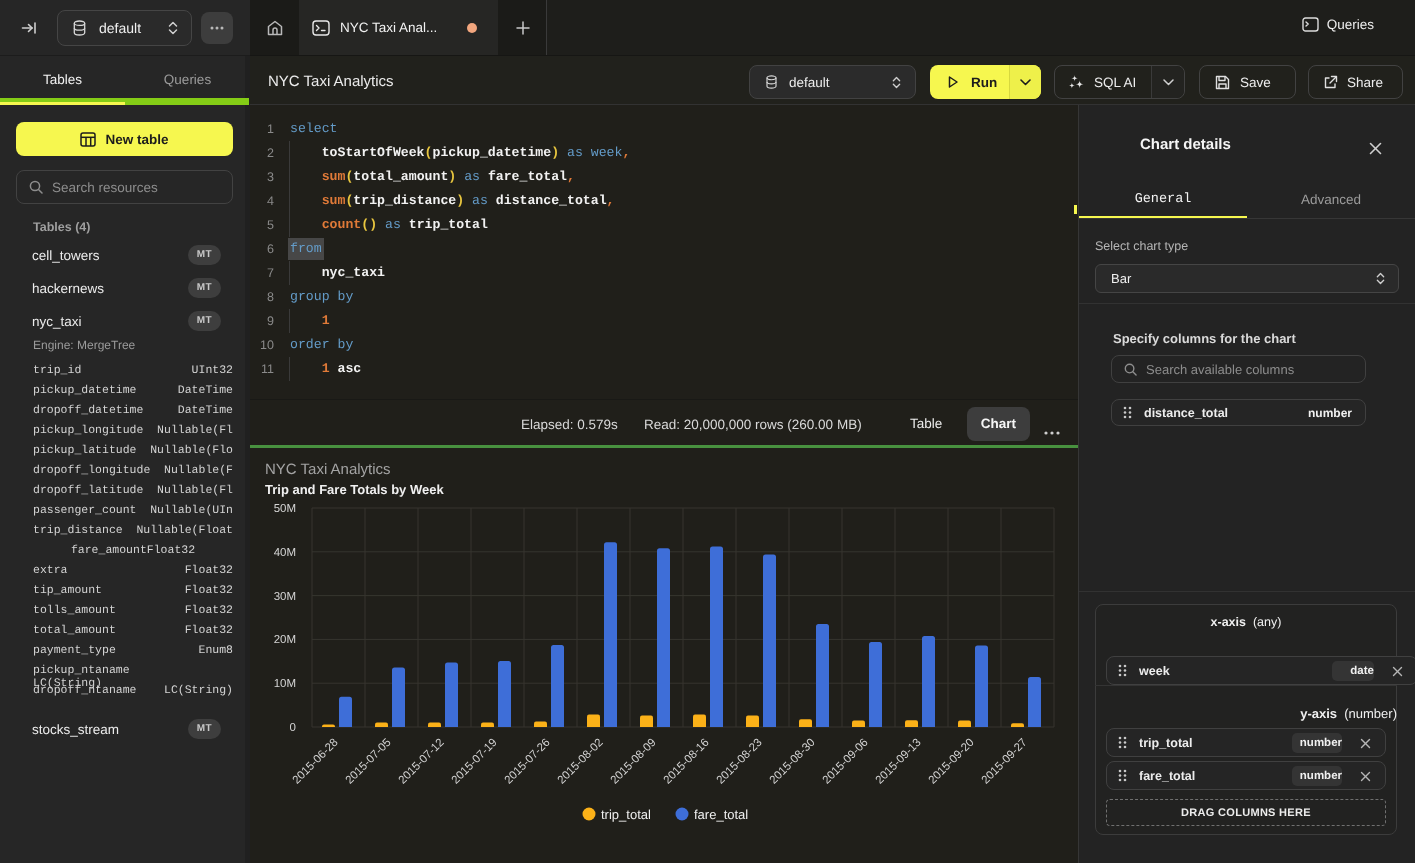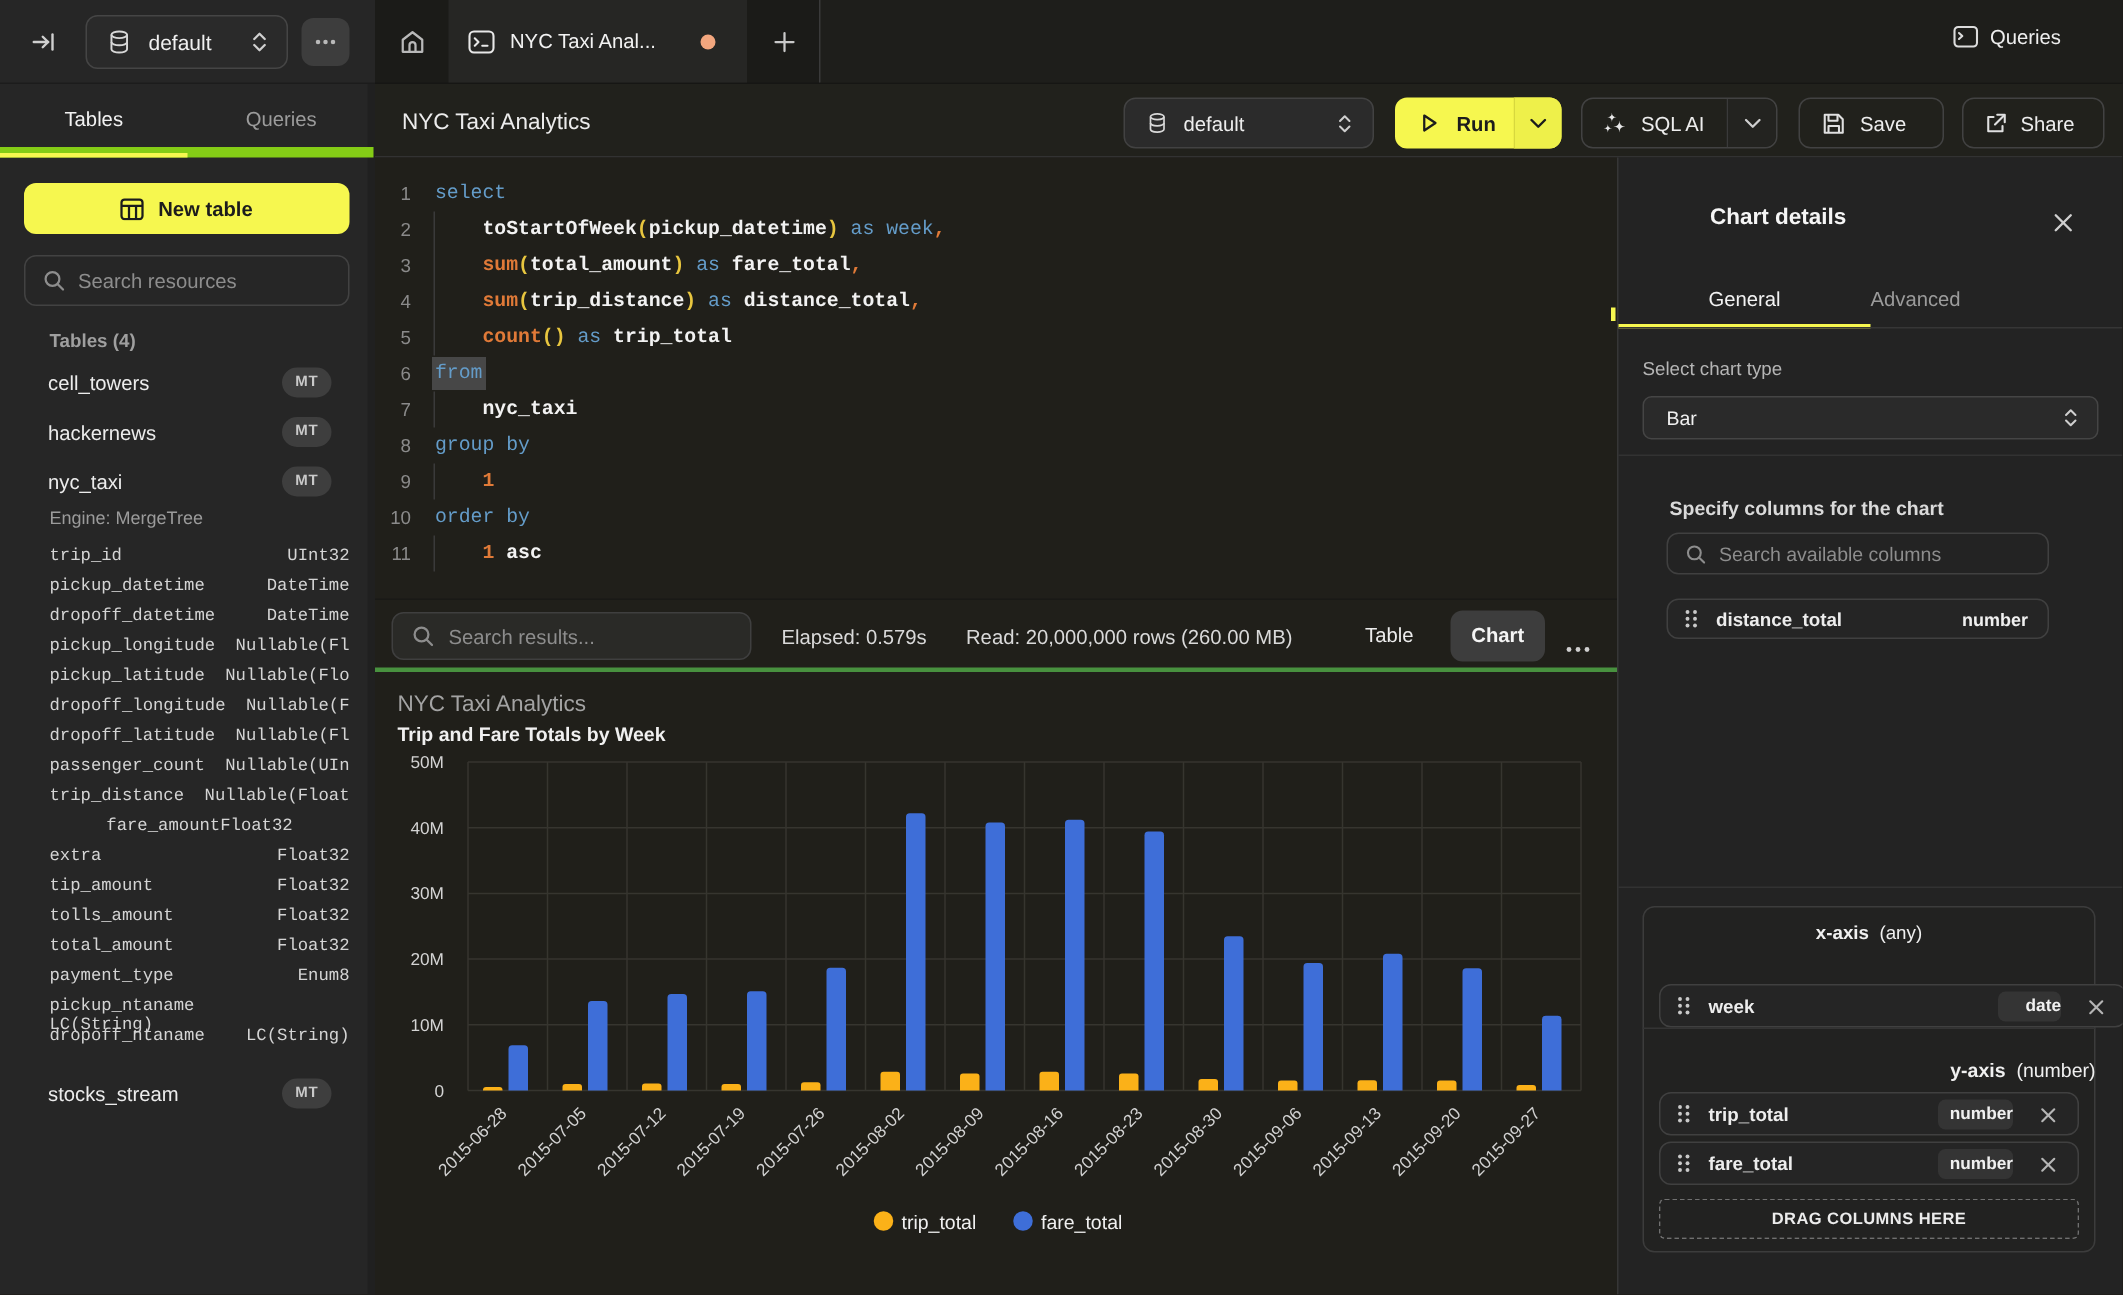--- a/index.html
+++ b/index.html
@@ -282,27 +282,20 @@
   <div class="cl" style="top:108px">    <span class="fn">count</span><span class="pa">()</span> <span class="kw">as</span> trip_total</div>
   <div class="cl" style="top:132px"><span class="kw">from</span></div>
   <div class="cl" style="top:156px">    nyc_taxi</div>
   <div class="cl" style="top:180px"><span class="kw">group by</span></div>
   <div class="cl" style="top:204px">    <span class="fn">1</span></div>
   <div class="cl" style="top:228px"><span class="kw">order by</span></div>
   <div class="cl" style="top:252px">    <span class="fn">1</span> asc</div>
   <div class="abs" style="left:824px;top:100px;width:3px;height:9px;background:#F6F74F;"></div>
 </div>
 <div id="resultsbar" class="abs">
-  <div class="abs" style="left:11px;top:8px;width:240px;height:32px;border:1px solid #3f3f3f;border-radius:8px;background:#2a2a27;display:flex;align-items:center;color:#8d8d8d;font-size:13.5px;">
-    <svg style="margin-left:13px;margin-right:10px" width="14" height="14" viewBox="0 0 14 14" fill="none" stroke="#8d8d8d" stroke-width="1.5">
-      <circle cx="6" cy="6" r="4.6"></circle>
-          <path d="M9.5 9.5 L13 13" stroke-linecap="round"></path>
-    </svg>
-    Search results...
-  </div>
   <div class="abs" style="left:271px;top:17px;color:#d9d9d9;font-size:13.5px;">Elapsed: 0.579s</div>
   <div class="abs" style="left:394px;top:17px;color:#d9d9d9;font-size:13.5px;">Read: 20,000,000 rows (260.00 MB)</div>
   <div class="abs" style="left:660px;top:16px;color:#ececec;font-size:13.5px;">Table</div>
   <div class="abs" style="left:717px;top:7px;width:63px;height:34px;background:#3d3d3d;border-radius:8px;color:#f5f5f5;font-size:13.5px;font-weight:bold;text-align:center;line-height:34px;">Chart</div>
   <div class="abs" style="left:794px;top:22px;"><svg width="16" height="4" viewBox="0 0 16 4" fill="#cfcfcf">
           <circle cx="2" cy="2" r="1.6"></circle>
           <circle cx="8" cy="2" r="1.6"></circle>
           <circle cx="14" cy="2" r="1.6"></circle>
         </svg></div>
 </div>
@@ -384,22 +377,22 @@
   <circle cx="432" cy="366" r="6.5" fill="#3E6ED8"></circle>
   <text x="444" y="371" font-size="13" fill="#f0f0f0">fare_total</text>
   </svg>
 </div>
 <div id="rpanel" class="abs">
   <div class="abs" style="left:25px;top:31px;color:#f5f5f5;font-size:15px;font-weight:bold;margin-left:36px;">Chart details</div>
   <svg class="abs" style="left:289px;top:36px" width="15" height="15" viewBox="0 0 15 15" stroke="#cfcfcf" stroke-width="1.6" stroke-linecap="round">
         <path d="M2.5 2.5 L12.5 12.5"></path>
         <path d="M12.5 2.5 L2.5 12.5"></path>
       </svg>
-  <div class="abs" style="left:0;top:87px;width:168px;text-align:center;color:#f2f2f2;font-size:13.5px;">General</div>
-  <div class="abs" style="left:168px;top:87px;width:168px;text-align:left;color:#9b9b9b;font-size:13.5px;">Advanced</div>
+  <div class="abs" style="left:0;top:87px;width:168px;text-align:center;color:#f2f2f2;font-size:13.5px;font-family:Liberation Mono, monospace;">General</div>
+  <div class="abs" style="left:168px;top:87px;width:168px;text-align:center;color:#9b9b9b;font-size:13.5px;">Advanced</div>
   <div class="abs" style="left:0;top:111px;width:168px;height:3px;background:#F6F74F;"></div>
   <div class="abs" style="left:0;top:113px;width:336px;height:1px;background:#363636;"></div>
   <div class="abs" style="left:16px;top:134px;color:#b5b5b5;font-size:12.5px;">Select chart type</div>
   <div class="abs" style="left:16px;top:159px;width:304px;height:29px;background:#2a2a2a;border:1px solid #454545;border-radius:6px;display:flex;align-items:center;">
     <span style="margin-left:15px;color:#f0f0f0;font-size:13px;">Bar</span>
     <svg style="position:absolute;right:13px" width="9" height="13" viewBox="0 0 10 14" fill="none" stroke="#cfcfcf" stroke-width="1.5" stroke-linecap="round" stroke-linejoin="round">
       <path d="M1.5 5 L5 1.5 L8.5 5"></path>
           <path d="M1.5 9 L5 12.5 L8.5 9"></path>
     </svg>
   </div>

